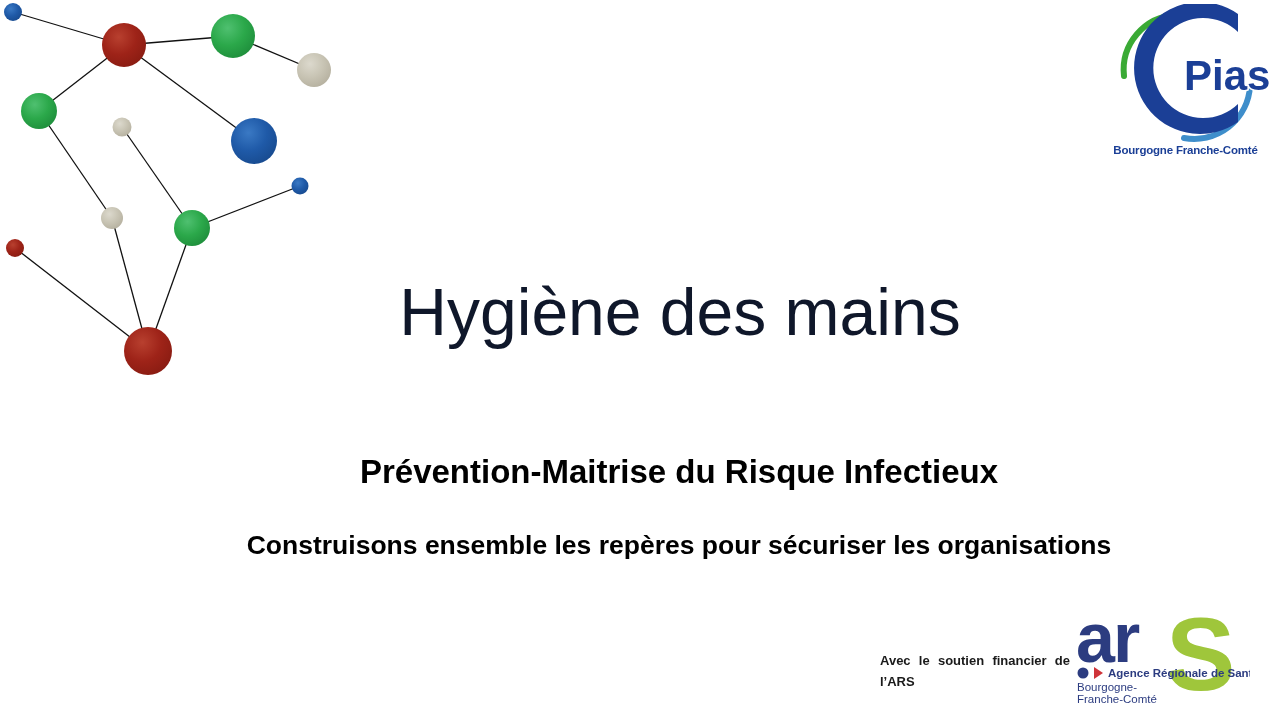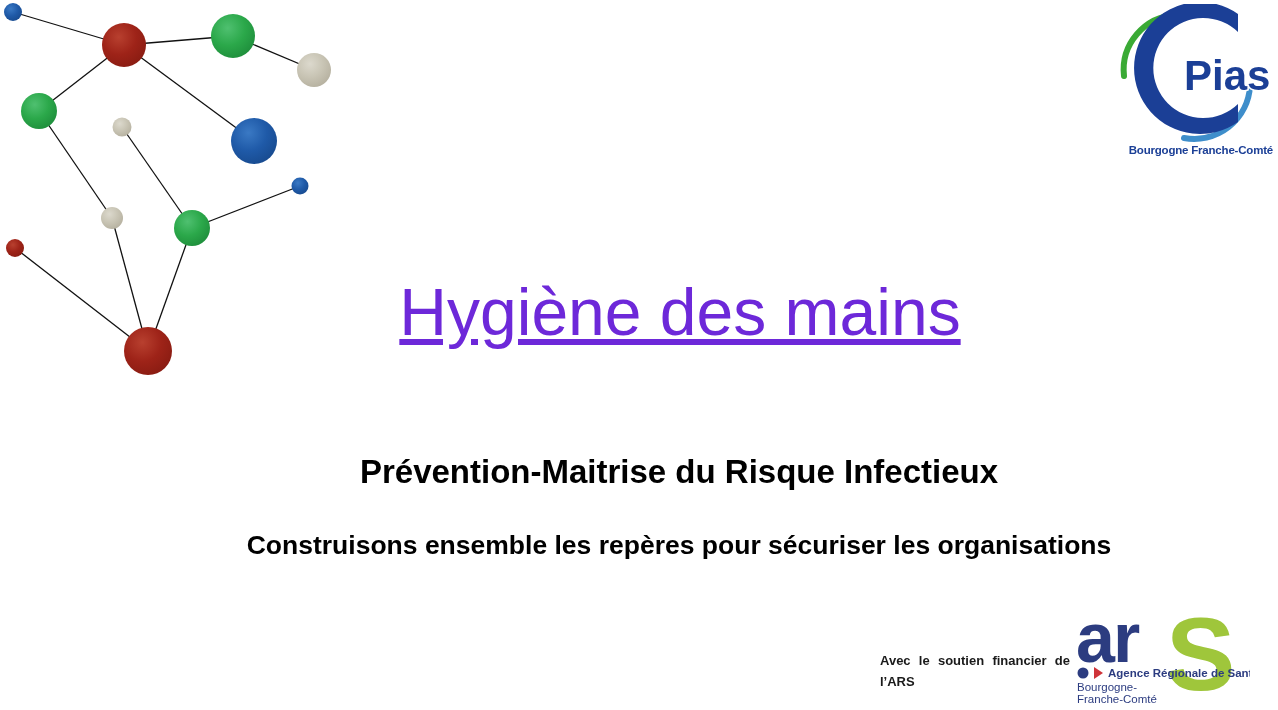--- a/index.html
+++ b/index.html
@@ -36,43 +36,42 @@
     top: 4px;
     width: 175px;
     height: 165px;
   }
   #cpias-logo svg { display: block; }
   .cpias-caption {
     position: absolute;
     left: 0;
     top: 140px;
     width: 175px;
-    text-align: right;
+    text-align: center;
     font-family: "Liberation Sans", sans-serif;
     font-size: 11.5px;
     font-weight: bold;
     color: #1b3f96;
     letter-spacing: -0.2px;
     white-space: nowrap;
   }
 
   
   #main-title {
     position: absolute;
     left: 180px;
     top: 278px;
     width: 1000px;
     text-align: center;
     font-family: "Liberation Sans", sans-serif;
     font-size: 66px;
     font-weight: 400;
-    color: #6d28d9;
+    color: #0f172a;
     line-height: 1.05;
     white-space: nowrap;
-    text-decoration: underline;
   }
   #subtitle-block {
     position: absolute;
     left: 139px;
     top: 405px;
     width: 1080px;
     text-align: center;
   }
   .sub-1 {
     font-family: "Liberation Sans", sans-serif;

